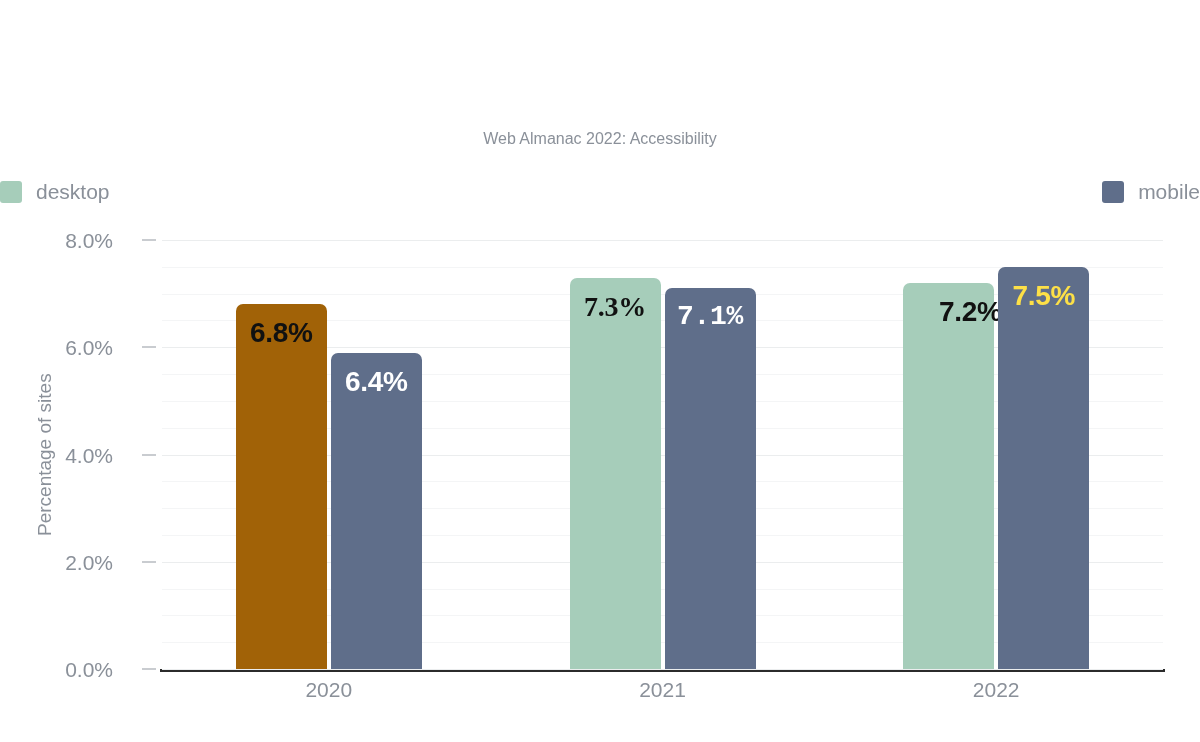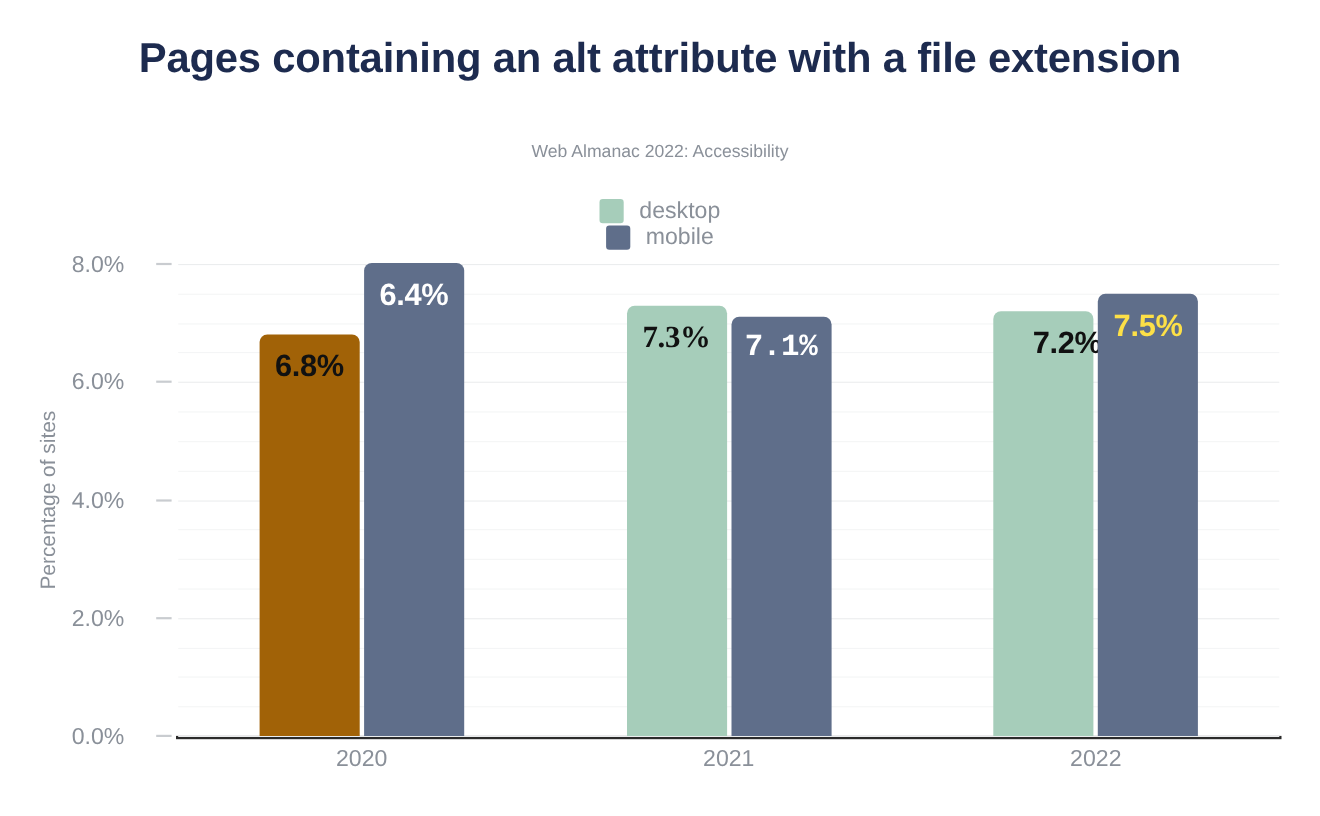--- a/index.html
+++ b/index.html
@@ -44,23 +44,23 @@
     color: #8a9099;
   }
 
   
   .legend {
     position: absolute;
     left: 0;
     top: 180px;
     width: 1200px;
     display: flex;
-    justify-content: flex-end;
+    justify-content: space-between;
     align-items: center;
-    flex-direction: column;
+    gap: 68px;
   }
   .legend-item {
     display: flex;
     align-items: center;
     gap: 14px;
   }
   .legend-swatch {
     width: 22px;
     height: 22px;
     border-radius: 3px;
@@ -161,21 +161,20 @@
     color: #8a9099;
     text-align: left;
     transform: translateX(-50%);
   }
 </style>
 </head>
 <body>
 
 <div id="chart-root">
 
-  <div class="title" style="color: rgb(29, 43, 79);">Pages containing an alt attribute with a file extension</div>
 
   <div class="subtitle" style="color: rgb(138, 144, 153);">Web Almanac 2022: Accessibility</div>
 
   <div class="legend">
     <div class="legend-item">
       <span class="legend-swatch" style="background: rgb(166, 205, 186);"></span>
       <span class="legend-label">desktop</span>
     </div>
     <div class="legend-item">
       <span class="legend-swatch" style="background: rgb(95, 110, 138);"></span>
@@ -210,21 +209,21 @@
       <div class="ytick-dash" style="top: 321.8px;"></div>
       <div class="ytick" style="top: 214.5px;">4.0%</div>
       <div class="ytick-dash" style="top: 214.5px;"></div>
       <div class="ytick" style="top: 107.3px;">6.0%</div>
       <div class="ytick-dash" style="top: 107.3px;"></div>
       <div class="ytick" style="top: 0px;">8.0%</div>
       <div class="ytick-dash" style="top: 0px;"></div>
       <div class="bar bar-desktop" style="left: 73.8px; width: 91px; height: 364.6px; background: #a16207;">
         <span class="bar-label" style="color: rgb(17, 17, 17);">6.8%</span>
       </div>
-      <div class="bar bar-mobile" style="left: 168.8px; width: 91px; height: 430px; background: rgb(95, 110, 138);">
+      <div class="bar bar-mobile" style="left: 168.8px; width: 91px; height: 316px; background: rgb(95, 110, 138);">
         <span class="bar-label" style="color: rgb(255, 255, 255);">6.4%</span>
       </div>
       <div class="bar bar-desktop" style="left: 407.5px; width: 91px; height: 391.5px; background: rgb(166, 205, 186);">
         <span class="bar-label" style="color: rgb(17, 17, 17); font-family: Liberation Serif, serif;">7.3%</span>
       </div>
       <div class="bar bar-mobile" style="left: 502.5px; width: 91px; height: 380.7px; background: rgb(95, 110, 138);">
         <span class="bar-label" style="color: rgb(255, 255, 255); font-family: Liberation Mono, monospace;">7.1%</span>
       </div>
       <div class="bar bar-desktop" style="left: 741.2px; width: 91px; height: 386.1px; background: rgb(166, 205, 186);">
         <span class="bar-label" style="color: rgb(17, 17, 17); margin-left: 43px;">7.2%</span>

